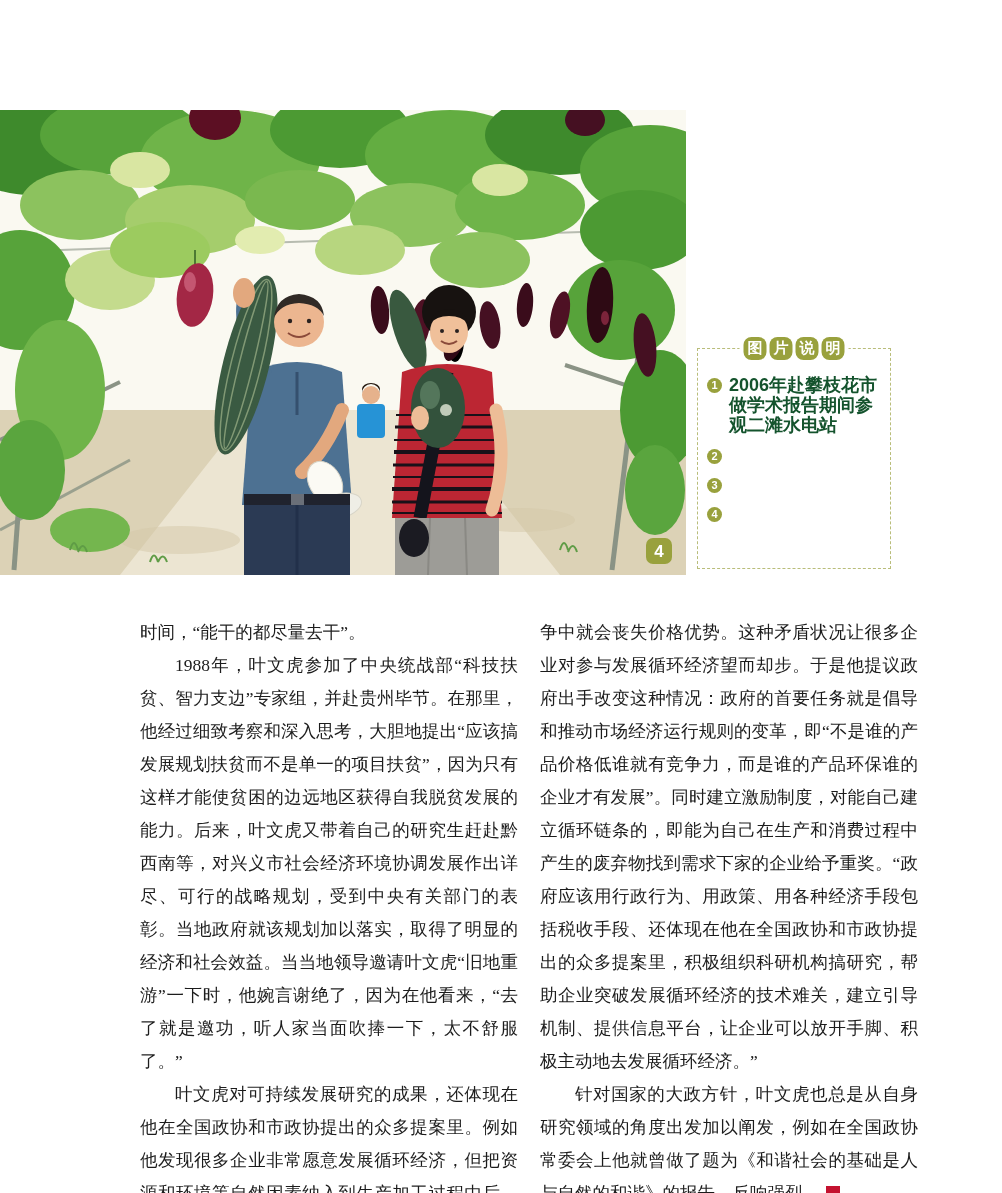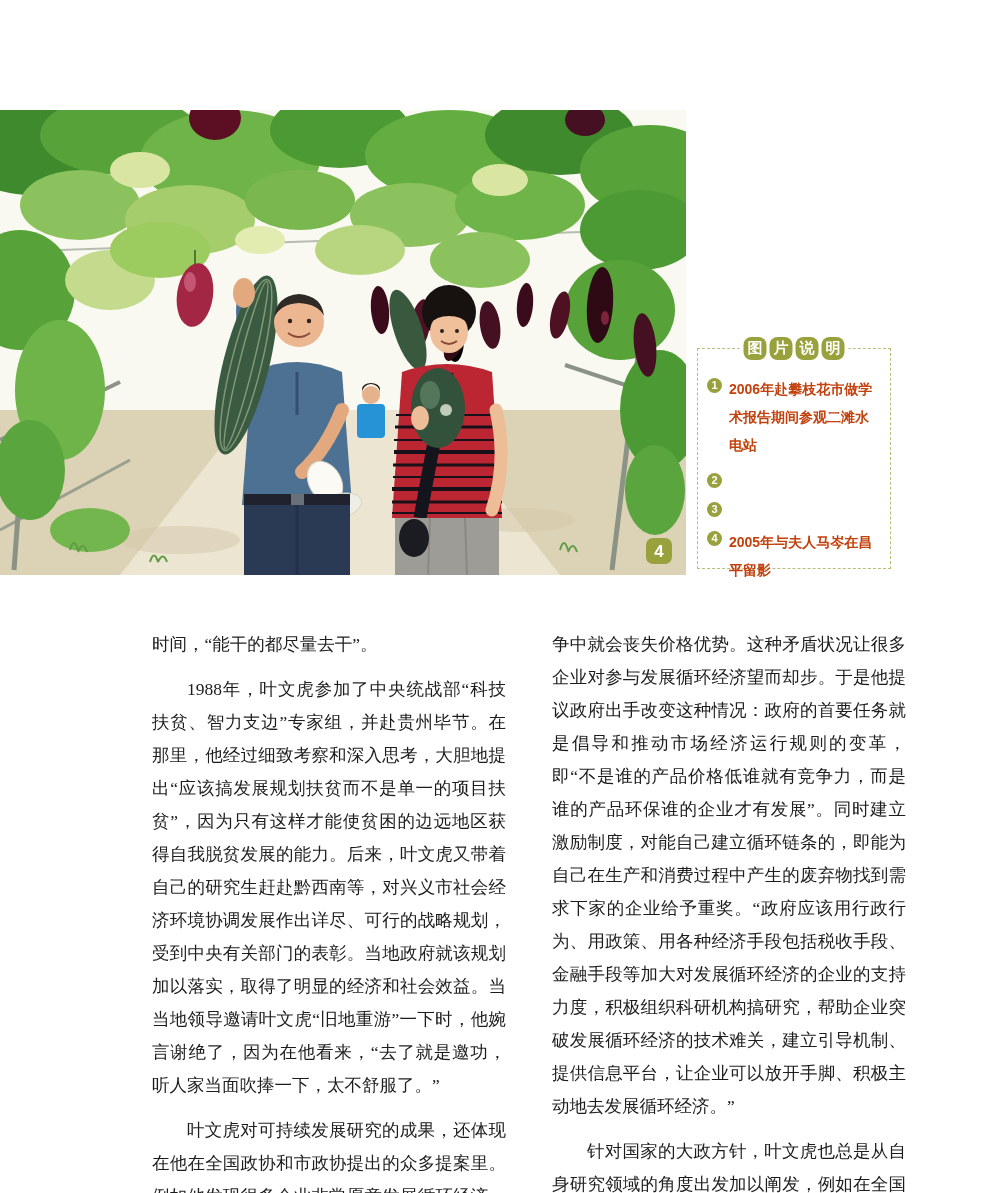--- a/index.html
+++ b/index.html
@@ -23,30 +23,30 @@
     width:23px;height:23px;background:#99a13d;color:#fff;border-radius:8px;
     font-weight:bold;font-size:15px;display:flex;align-items:center;justify-content:center;
   }
   .caption-list{margin:26px 9px 0 9px;}
   .caption-item{display:flex;gap:7px;margin-bottom:11px;}
   .caption-item .num{
     flex:0 0 15px;width:15px;height:15px;border-radius:50%;background:#99a13d;
     color:#fff;font-size:11px;font-weight:bold;line-height:15px;text-align:center;margin-top:3px;
   }
   .caption-item .txt{
-    font-weight:bold;font-size:14px;line-height:28px;color:#c2410c;
+    font-weight:bold;font-size:18px;line-height:20px;color:#14532d;
   }
   
   .article{
     position:absolute;left:140px;top:616px;width:778px;display:flex;gap:22px;
     font-family:"Liberation Serif","DejaVu Serif",serif;
     font-size:17.5px;line-height:33px;color:#1c1c1c;text-align:justify;
   }
   .col{width:378px;}
-  .article p{margin:12px;}
+  .article p{margin:0;}
   .article p.indent{text-indent:2em;}
   .endmark{
     display:inline-block;width:14px;height:14px;background:#c41230;
     margin-left:6px;vertical-align:-1px;
   }
 </style>
 </head>
 <body>
 
 <div class="photo">
@@ -204,28 +204,27 @@
       <span class="txt">2006年赴攀枝花市做学术报告期间参观二滩水电站</span>
     </div>
     <div class="caption-item">
       <span class="num">2</span>
     </div>
     <div class="caption-item">
       <span class="num">3</span>
     </div>
     <div class="caption-item">
       <span class="num">4</span>
-      <span class="txt">2005年与夫人马岑在昌平留影</span>
     </div>
   </div>
 </div>
 
 <div class="article">
   <div class="col">
     <p>时间，“能干的都尽量去干”。</p>
     <p class="indent">1988年，叶文虎参加了中央统战部“科技扶贫、智力支边”专家组，并赴贵州毕节。在那里，他经过细致考察和深入思考，大胆地提出“应该搞发展规划扶贫而不是单一的项目扶贫”，因为只有这样才能使贫困的边远地区获得自我脱贫发展的能力。后来，叶文虎又带着自己的研究生赶赴黔西南等，对兴义市社会经济环境协调发展作出详尽、可行的战略规划，受到中央有关部门的表彰。当地政府就该规划加以落实，取得了明显的经济和社会效益。当当地领导邀请叶文虎“旧地重游”一下时，他婉言谢绝了，因为在他看来，“去了就是邀功，听人家当面吹捧一下，太不舒服了。”</p>
     <p class="indent">叶文虎对可持续发展研究的成果，还体现在他在全国政协和市政协提出的众多提案里。例如他发现很多企业非常愿意发展循环经济，但把资源和环境等自然因素纳入到生产加工过程中后，生产成本提高了很多。产品不提价，企业自己消化不了；提价了，在市场竞</p>
   </div>
   <div class="col">
-    <p>争中就会丧失价格优势。这种矛盾状况让很多企业对参与发展循环经济望而却步。于是他提议政府出手改变这种情况：政府的首要任务就是倡导和推动市场经济运行规则的变革，即“不是谁的产品价格低谁就有竞争力，而是谁的产品环保谁的企业才有发展”。同时建立激励制度，对能自己建立循环链条的，即能为自己在生产和消费过程中产生的废弃物找到需求下家的企业给予重奖。“政府应该用行政行为、用政策、用各种经济手段包括税收手段、金融手段等加大对发展循环经济的企业的支持力度，积极组织科研机构搞研究，帮助企业突破发展循环经济的技术难关，建立引导机制、提供信息平台，让企业可以放开手脚、积极主动地去发展循环经济。”</p>
+    <p>争中就会丧失价格优势。这种矛盾状况让很多企业对参与发展循环经济望而却步。于是他提议政府出手改变这种情况：政府的首要任务就是倡导和推动市场经济运行规则的变革，即“不是谁的产品价格低谁就有竞争力，而是谁的产品环保谁的企业才有发展”。同时建立激励制度，对能自己建立循环链条的，即能为自己在生产和消费过程中产生的废弃物找到需求下家的企业给予重奖。“政府应该用行政行为、用政策、用各种经济手段包括税收手段、还体现在他在全国政协和市政协提出的众多提案里，积极组织科研机构搞研究，帮助企业突破发展循环经济的技术难关，建立引导机制、提供信息平台，让企业可以放开手脚、积极主动地去发展循环经济。”</p>
     <p class="indent"><span>针对国家的大政方针，叶文虎也总是从自身研究领域的角度出发加以阐发，例如在全国政协常委会上他就曾做了题为《和谐社会的基础是人与自然的和谐》的报告，反响强烈。</span><span class="endmark"></span></p>
   </div>
 </div>
 
 </body></html>

